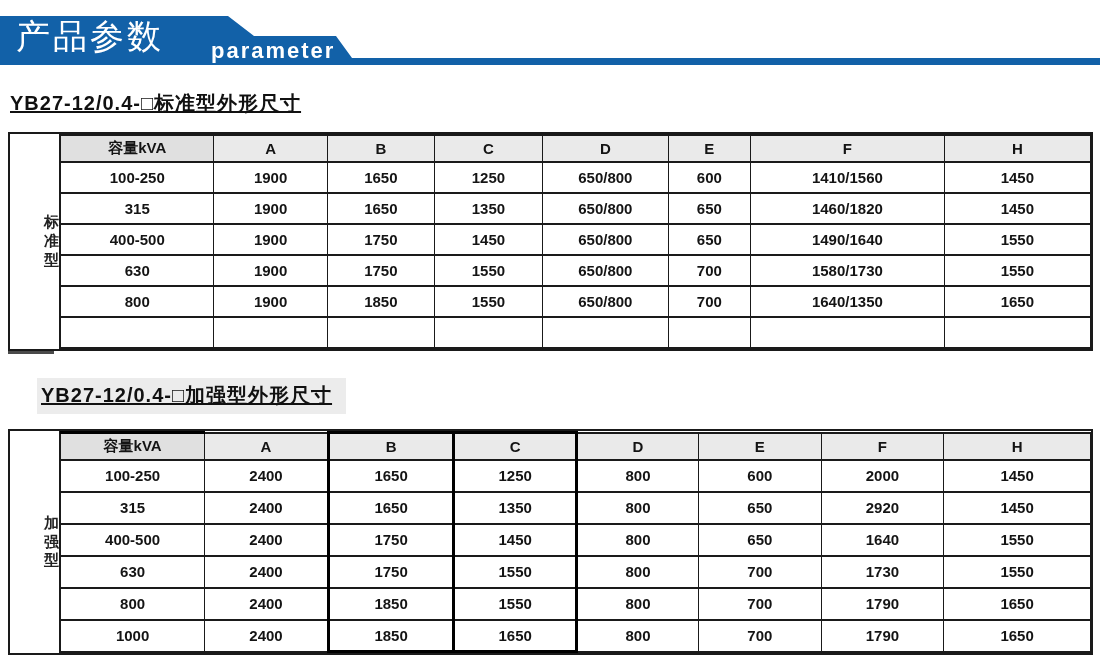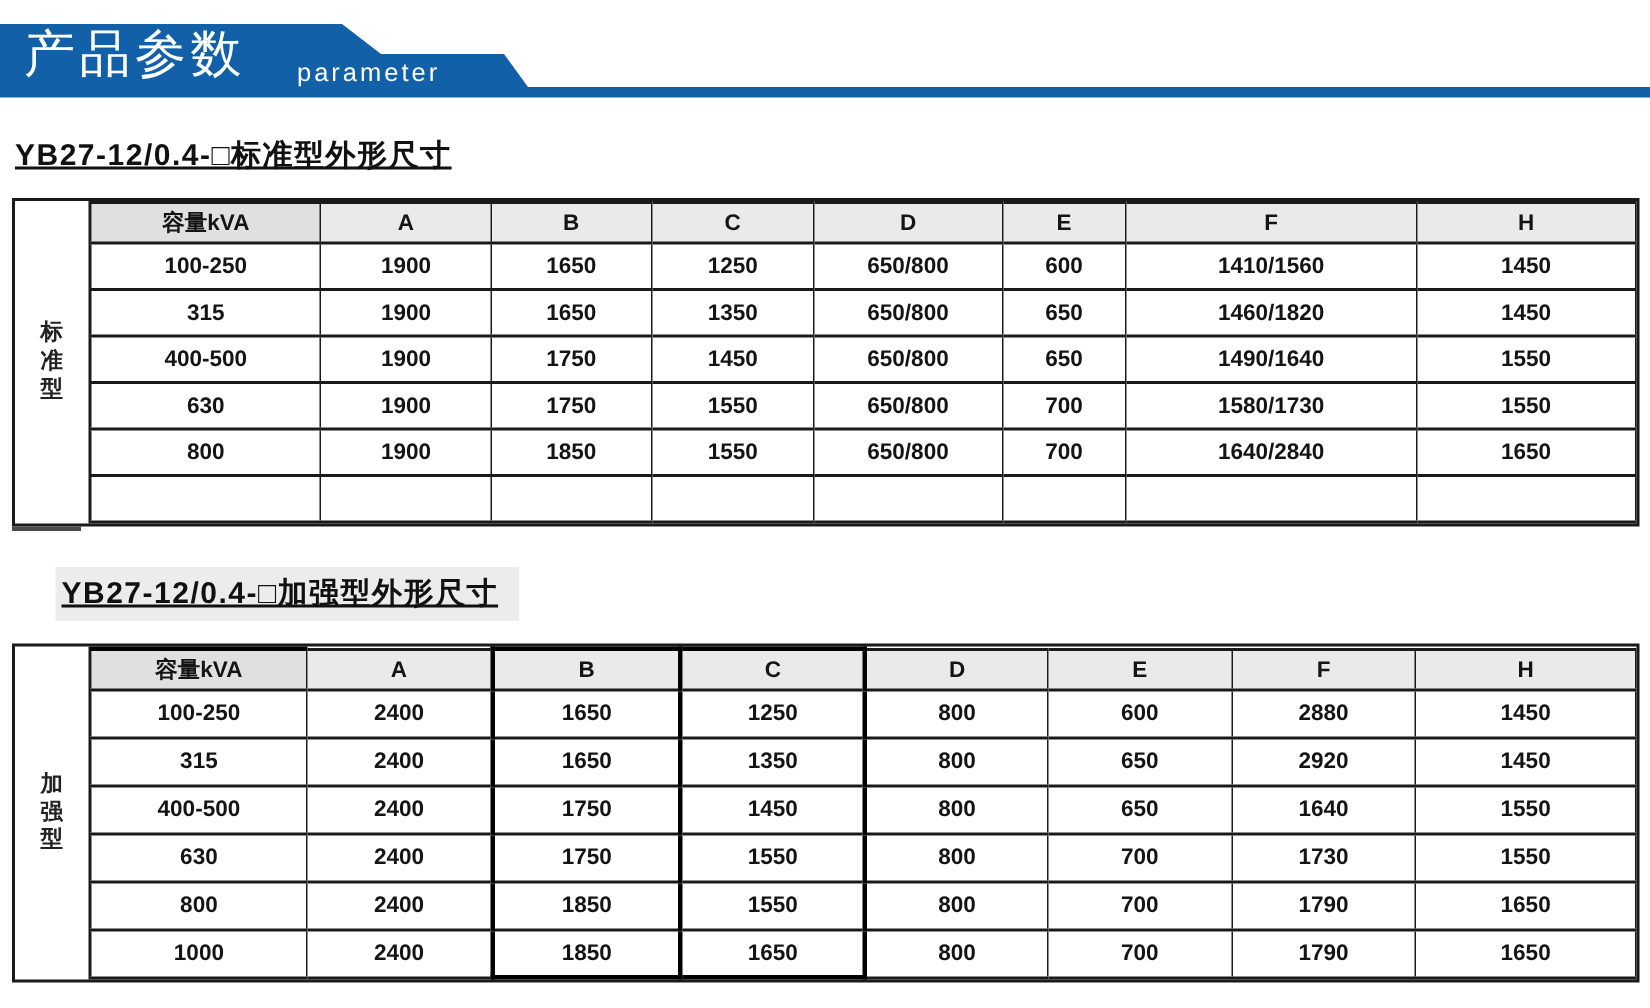--- a/index.html
+++ b/index.html
@@ -4,34 +4,34 @@
 <style>
   * { margin:0; padding:0; box-sizing:border-box; }
   html,body { width:1100px; height:672px; background:#ffffff; overflow:hidden;
     font-family:"Liberation Sans","DejaVu Sans",sans-serif; }
 
   
   .banner { position:relative; width:1100px; height:70px; }
   .banner svg { position:absolute; left:0; top:0; }
   .banner-title { position:absolute; left:16px; top:19px; font-size:34px; font-weight:normal;
     color:#ffffff; letter-spacing:3px; line-height:1; }
-  .banner-sub { position:absolute; left:198px; top:40px; font-size:17px; color:#ffffff;
-    letter-spacing:2px; line-height:1; }
+  .banner-sub { position:absolute; left:211px; top:40px; font-size:22px; color:#ffffff;
+    letter-spacing:2px; line-height:1;font-weight:bold; }
 
   
   .section-title { font-size:20px; font-weight:bold; color:#111111; letter-spacing:1px;text-decoration:underline; }
   #title1 { margin:20px 0 0 10px; }
   .title2-wrap { margin:24px 0 0 12px;padding-left:25px; }
   #title2 { display:inline-block; background:#ececec; padding:4px 14px 5px 4px; }
 
   
   .tbl-wrap { display:flex; margin:0 7px 0 8px; border:2px solid #1a1a1a; background:#ffffff; }
   #tbl1-wrap { margin-top:15px; }
   #tbl2-wrap { margin-top:15px; }
-  .side-cell { width:50px; display:flex; align-items:center; justify-content:center;
+  .side-cell { width:50px; display:flex; align-items:center; justify-content:flex-end;
     border-right:1px solid #1a1a1a; }
   .side-text { width:1em; font-size:15px; color:#222222; line-height:1.25; text-align:center;
     word-break:break-all; font-weight:bold; }
   .tbl-wrap table { flex:1; border-collapse:collapse; table-layout:fixed; }
   .tbl-wrap th, .tbl-wrap td { border:1px solid #1a1a1a; border-bottom-width:2px;
     text-align:center; vertical-align:middle; color:#141414; overflow:hidden; white-space:nowrap; }
   .tbl-wrap th { background:#eaeaea; font-size:15px; font-weight:bold; height:27px;
     border-top-width:2px; }
   .tbl-wrap th:first-child { background:#e0e0e0;margin-top:45px; }
   .tbl-wrap td { font-size:15px; font-weight:bold; background:#ffffff; }
@@ -135,21 +135,21 @@
           <td>1580/1730</td>
           <td>1550</td>
         </tr>
         <tr>
           <td>800</td>
           <td>1900</td>
           <td>1850</td>
           <td>1550</td>
           <td>650/800</td>
           <td>700</td>
-          <td>1640/2840</td>
+          <td>1640/1350</td>
           <td>1650</td>
         </tr>
         <tr>
           <td></td>
           <td></td>
           <td></td>
           <td></td>
           <td></td>
           <td></td>
           <td></td>
@@ -192,21 +192,21 @@
         </tr>
     </thead>
     <tbody>
         <tr>
           <td>100-250</td>
           <td>2400</td>
           <td>1650</td>
           <td>1250</td>
           <td>800</td>
           <td>600</td>
-          <td>2880</td>
+          <td>2000</td>
           <td>1450</td>
         </tr>
         <tr>
           <td>315</td>
           <td>2400</td>
           <td>1650</td>
           <td>1350</td>
           <td>800</td>
           <td>650</td>
           <td>2920</td>

